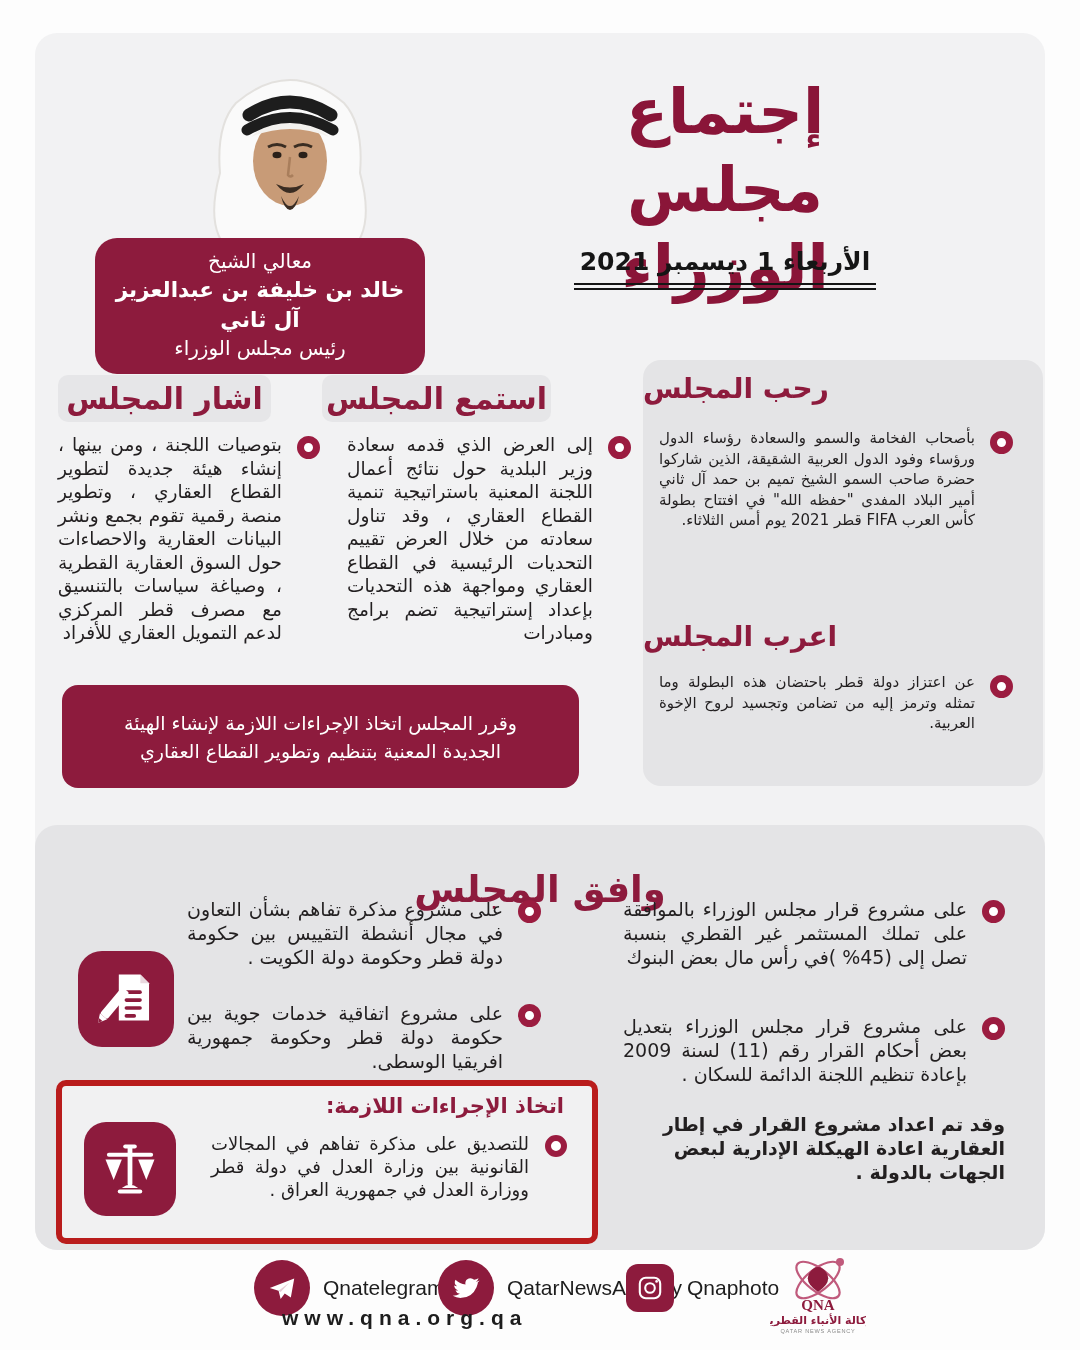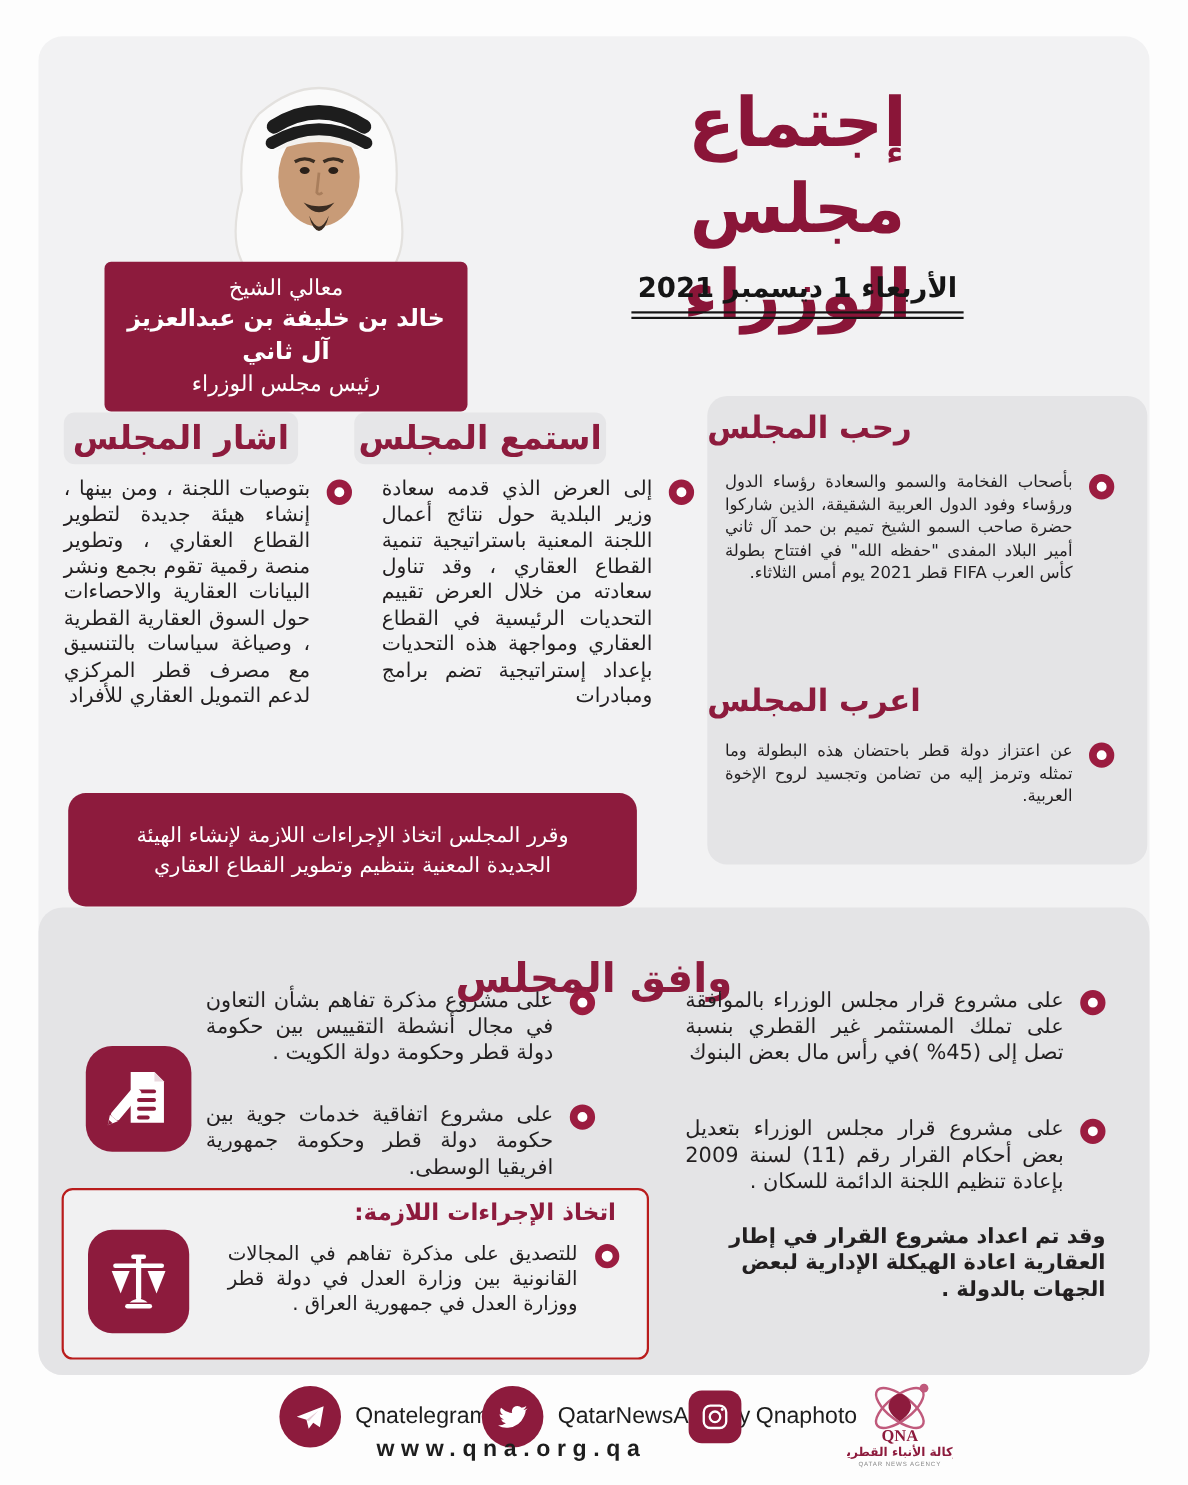--- a/index.html
+++ b/index.html
@@ -11,21 +11,21 @@
   .card{left:35px;top:33px;width:1010px;height:1217px;background:#f2f2f3;border-radius:22px;}
 
   
   .title-block{left:505px;top:40px;width:370px;text-align:center;direction:rtl;
                color:#8a1538;font-weight:800;font-size:62px;line-height:78px;}
   .date-wrap{left:505px;top:214px;width:370px;text-align:center;direction:rtl;}
   .date-span{display:inline-block;font-size:25px;font-weight:700;color:#151515;
              padding:0 6px 7px 6px;border-bottom:2px solid #151515;position:relative;}
   .date-span::after{content:"";position:absolute;left:0;right:0;bottom:-7px;height:2px;background:#151515;}
 
-  .caption{left:60px;top:205px;width:330px;background:#8d1b3d;border-radius:6px;
+  .caption{left:60px;top:205px;width:330px;background:#8d1b3d;border-radius:22px;
            color:#fff;text-align:center;direction:rtl;padding:10px 10px 12px;box-sizing:border-box;}
   .caption .pre{font-size:20px;line-height:27px;}
   .caption .name{font-size:21.5px;line-height:30px;font-weight:700;}
   .caption .role{font-size:20px;line-height:27px;}
 
   
   .chip{background:#e6e6e8;border-radius:10px;text-align:center;color:#8d1b3d;
         font-weight:800;font-size:30px;line-height:47px;height:47px;direction:rtl;}
   .chip-pointed{left:23px;top:342px;width:213px;}
   .chip-listened{left:287px;top:342px;width:229px;}
@@ -36,44 +36,44 @@
 
   
   .bullet{direction:rtl;text-align:justify;position:absolute;padding-right:38px;box-sizing:border-box;}
   .ring{position:absolute;right:0;top:3px;width:23px;height:23px;box-sizing:border-box;
         border:7px solid #9b1c40;border-radius:50%;background:#fff;}
   .body-md{font-size:18.5px;line-height:23.5px;}
   .body-sm{font-size:15px;line-height:20.5px;}
   .body-lg{font-size:19px;line-height:24px;}
 
   
-  .decision{left:27px;top:688px;width:517px;height:103px;background:#8d1b3d;border-radius:16px;
+  .decision{left:27px;top:652px;width:517px;height:103px;background:#8d1b3d;border-radius:16px;
             display:flex;align-items:center;justify-content:center;direction:rtl;
             color:#fff;text-align:center;font-size:19px;line-height:28px;padding:0 32px;box-sizing:border-box;}
 
   
   .approved-panel{left:0px;top:792px;width:1010px;height:425px;border-radius:22px;}
   .approved-title{top:16px;width:100%;text-align:center;color:#8d1b3d;font-weight:800;font-size:37px;direction:rtl;margin-top:27px;}
   .a-note{direction:rtl;text-align:right;position:absolute;font-size:19px;line-height:24px;font-weight:700;}
 
   .icon-sq{background:#8d1b3d;border-radius:24px;display:flex;align-items:center;justify-content:center;}
 
   
   .proc-box{left:21px;top:255px;width:530px;height:152px;background:#f1f1f2;
-            border:2px solid #b91c1c;border-radius:10px;}
+            border:6px solid #b91c1c;border-radius:10px;}
   .proc-title{position:absolute;right:28px;top:8px;color:#8d1b3d;font-weight:800;font-size:21px;direction:rtl;}
 
   
   .f-item{position:absolute;display:flex;align-items:center;gap:13px;
           font-family:"Liberation Sans",sans-serif;font-size:21px;color:#1d1d1d;}
   .circle-ic{width:56px;height:56px;border-radius:50%;background:#8d1b3d;
              display:flex;align-items:center;justify-content:center;}
   .sq-ic{width:48px;height:48px;border-radius:12px;background:#8d1b3d;
          display:flex;align-items:center;justify-content:center;}
-  .url{left:295px;top:1306px;width:340px;text-align:center;font-family:"Liberation Sans",sans-serif;
+  .url{left:282px;top:1306px;width:340px;text-align:left;font-family:"Liberation Sans",sans-serif;
        font-size:21px;font-weight:700;letter-spacing:6px;color:#1d1d1d;}
   .logo-col{left:758px;top:1254px;width:120px;display:flex;flex-direction:column;align-items:center;}
 </style>
 </head>
 <body>
 
 <div id="canvas">
 
   <div class="abs card">
 

